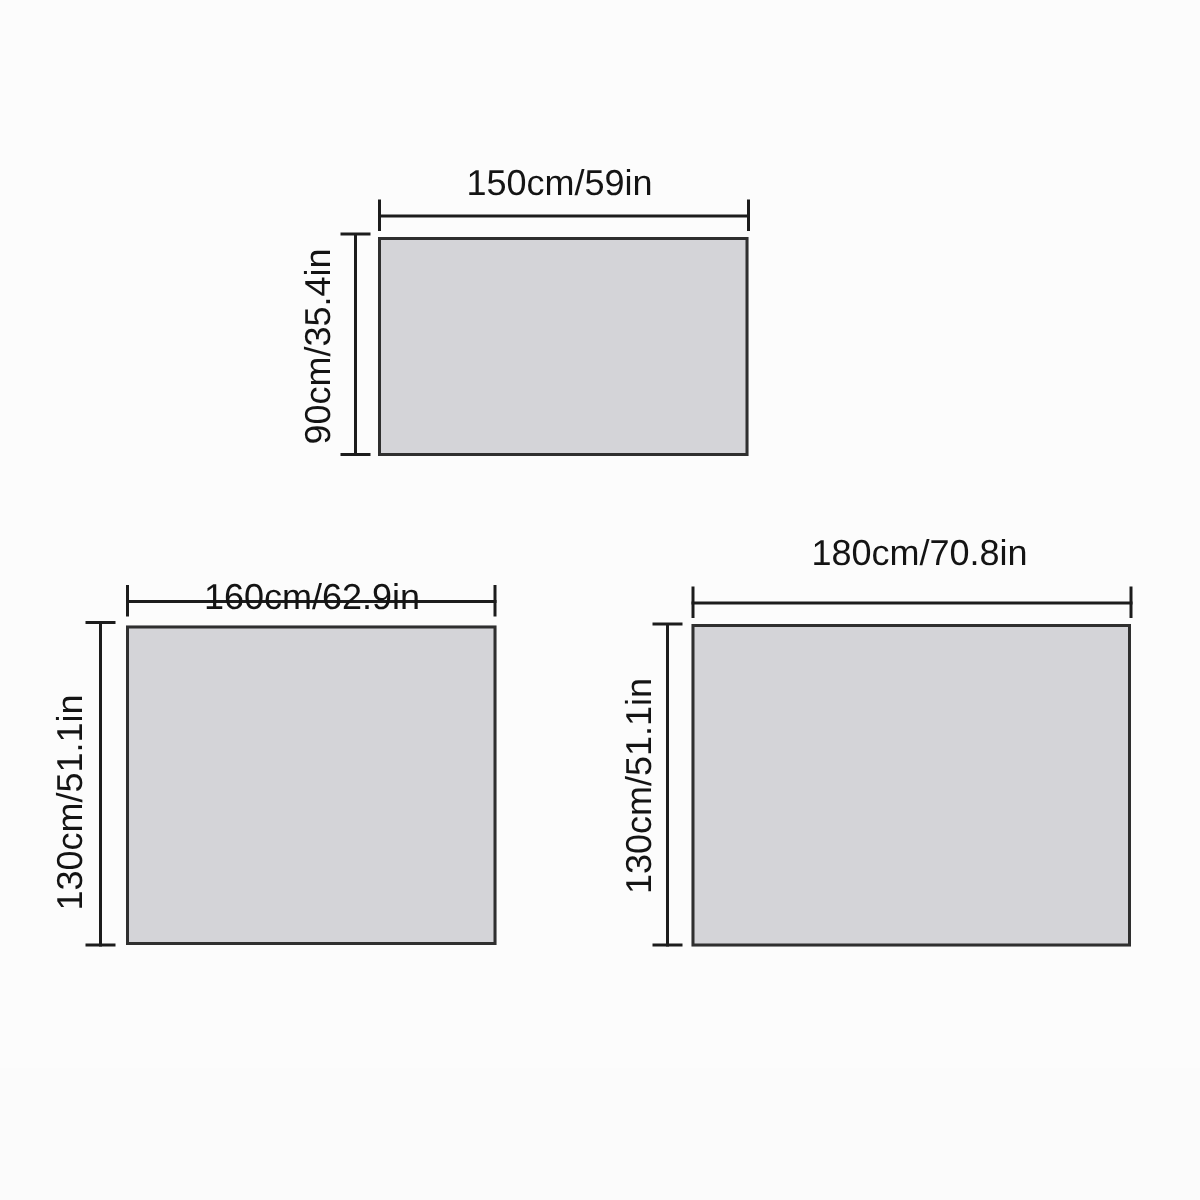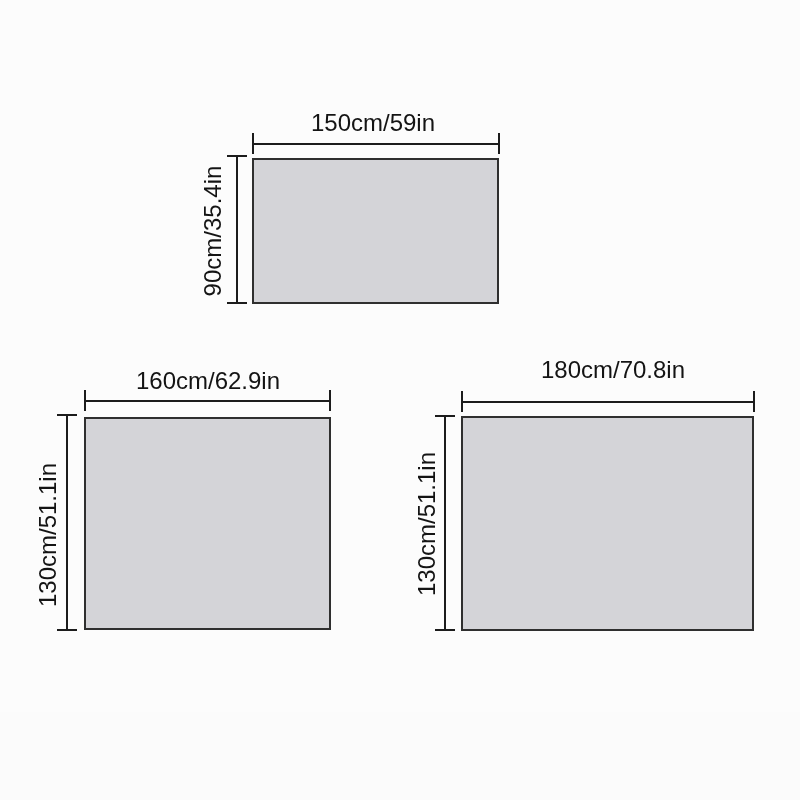--- a/index.html
+++ b/index.html
@@ -66,21 +66,21 @@
   #d0-vline  { left: 236px; top: 156px; height: 147px; }
   #d0-vt1    { left: 227px; top: 155px; }
   #d0-vt2    { left: 227px; top: 302px; }
   #d0-vlabel { left: 213px; top: 231px; }
 
   
   #d1-rect   { left: 84px;  top: 417px; width: 247px; height: 213px; }
   #d1-hline  { left: 84px;  top: 400px; width: 247px; }
   #d1-ht1    { left: 84px;  top: 390px; }
   #d1-ht2    { left: 329px; top: 390px; }
-  #d1-hlabel { left: 208px; top: 381px; }
+  #d1-hlabel { left: 208px; top: 399px; }
   #d1-vline  { left: 66px;  top: 415px; height: 216px; }
   #d1-vt1    { left: 57px;  top: 414px; }
   #d1-vt2    { left: 57px;  top: 629px; }
   #d1-vlabel { left: 48px;  top: 535px; }
 
   
   #d2-rect   { left: 461px; top: 416px; width: 293px; height: 215px; }
   #d2-hline  { left: 461px; top: 401px; width: 294px; }
   #d2-ht1    { left: 461px; top: 391px; }
   #d2-ht2    { left: 753px; top: 391px; }

